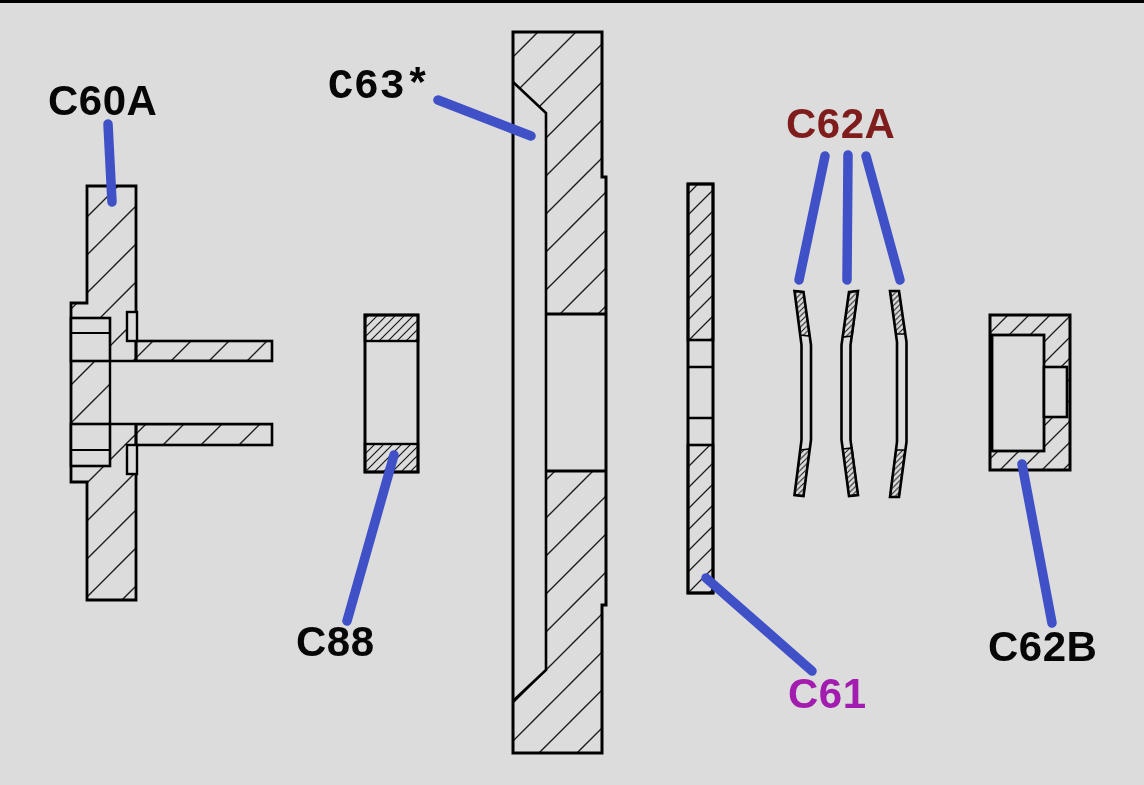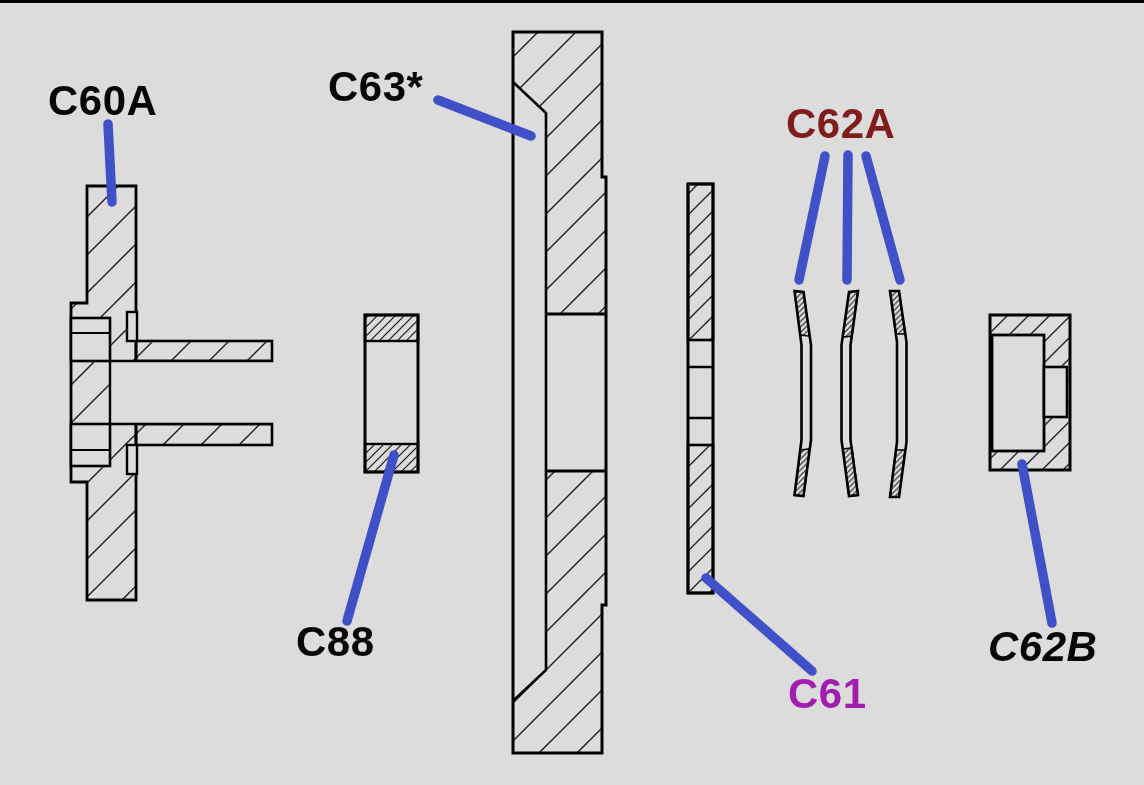--- a/index.html
+++ b/index.html
@@ -102,17 +102,17 @@
     <path d="M825,156 L799,280"></path>
     <path d="M848,155 L847,280"></path>
     <path d="M866,156 L900,280"></path>
     <path d="M347,621 L394,455"></path>
     <path d="M706,578 L812,671"></path>
     <path d="M1022,464 L1052,623"></path>
   </g>
 </svg>
 
 <div class="part-label" style="left: 48px; top: 68px; color: rgb(6, 6, 6); margin-top: 12px;">C60A</div>
-<div class="part-label" style="left: 328px; top: 66px; color: rgb(6, 6, 6);">C63*</div>
+<div class="part-label" style="left: 328px; top: 66px; color: rgb(6, 6, 6); font-family: Liberation Mono, monospace;">C63*</div>
 <div class="part-label" style="left: 786px; top: 103px; color: #7f1d1d;">C62A</div>
 <div class="part-label" style="left: 296px; top: 621px; color: rgb(6, 6, 6); text-align: right;">C88</div>
 <div class="part-label" style="left: 788px; top: 673px; color: #a21caf;">C61</div>
-<div class="part-label" style="left: 988px; top: 626px; color: rgb(6, 6, 6); font-style: italic;">C62B</div>
+<div class="part-label" style="left: 988px; top: 626px; color: rgb(6, 6, 6);">C62B</div>
 
 </body></html>

